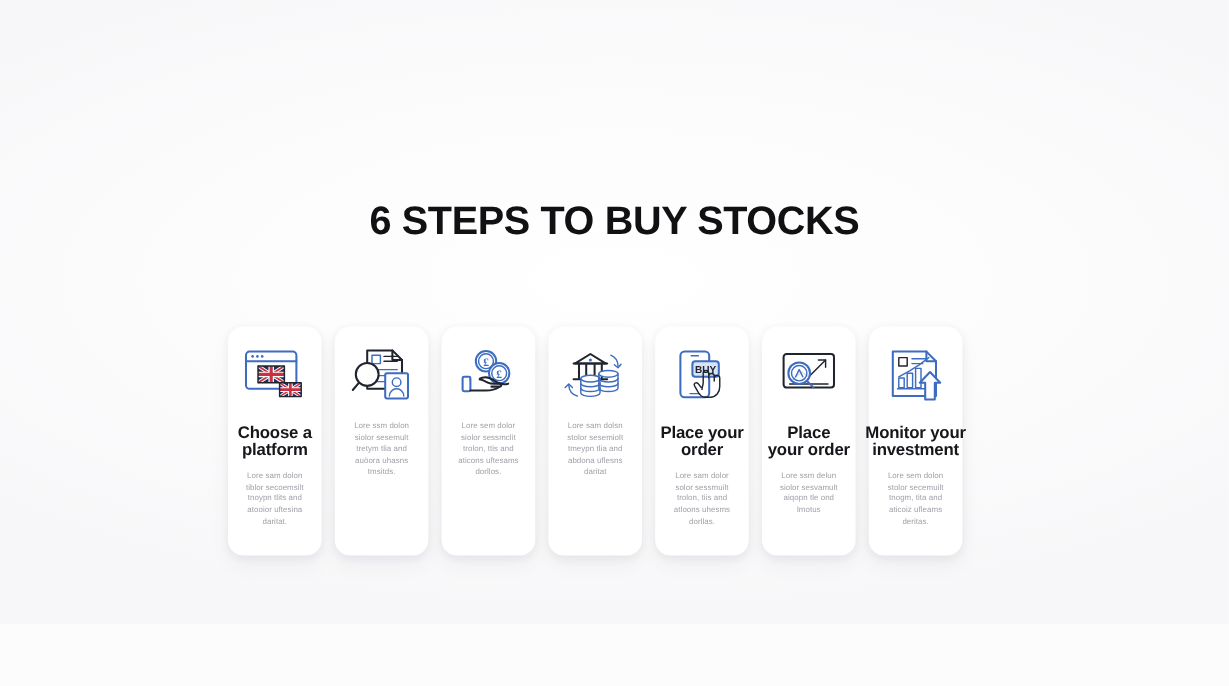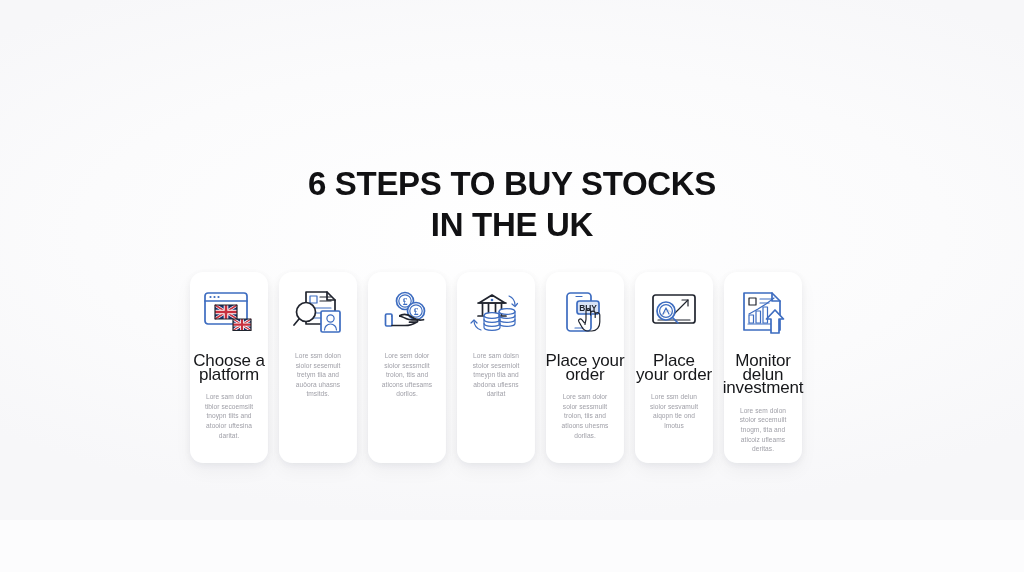--- a/index.html
+++ b/index.html
@@ -56,23 +56,23 @@
   .icon-wrap {
     width:62px; height:54px;
     display:flex; align-items:center; justify-content:center;
   }
   .icon-wrap svg { display:block; overflow:visible; }
 
   .card-title {
     margin-top:14px;
     width:100px;            
     text-align:center;
-    font-size:17px;
+    font-size:14px;
     line-height:13.6px;
-    font-weight:400;
+    font-weight:700;
     color:#16171a;
     letter-spacing:-0.15px;
     white-space:pre-line;
   }
 
   .card-body {
     margin-top:11px;
     width:72px;
     text-align:center;
     font-size:6.6px;
@@ -92,21 +92,20 @@
   .f-white { fill:#ffffff; }
   .f-navy  { fill:#17306b; }
 </style>
 </head>
 <body>
 
 <div id="stage">
 
   <div class="heading">
     <span class="line">6 STEPS TO BUY STOCKS</span>
-    <span class="line">IN THE UK</span>
   </div>
 
   <div class="cards">
 
     <div class="card">
       <div class="icon-wrap">
         <svg width="54" height="46" viewBox="0 0 54 46">
           <rect x="3" y="3" width="42" height="31" rx="3" class="s-blue"></rect>
           <line x1="3" y1="11" x2="45" y2="11" class="s-blue"></line>
           <circle cx="8.5" cy="7" r="1.1" class="f-blue"></circle>
@@ -293,21 +292,21 @@
             <rect x="13" y="25" width="4.5" height="8"></rect>
             <rect x="20" y="21" width="4.5" height="12"></rect>
             <rect x="27" y="17" width="4.5" height="16"></rect>
           </g>
           <polyline points="13,24 22,19 30,14 38,8" class="s-blue-t"></polyline>
           <line x1="12" y1="34" x2="40" y2="34" class="s-blue-t"></line>
           <path d="M35 43 V29 h-4.5 L39 20 l8.5 9 H43 v14 z" class="f-white"></path>
           <path d="M35 43 V29 h-4.5 L39 20 l8.5 9 H43 v14 z" class="s-blue"></path>
         </svg>
       </div>
-      <div class="card-title">Monitor delun
+      <div class="card-title">Monitor your
 investment</div>
       <div class="card-body">Lore sem dolon
 stolor secemuilt
 tnogm, tita and
 aticoiz ufleams
 deritas.</div>
     </div>
 
   </div>
 </div>

